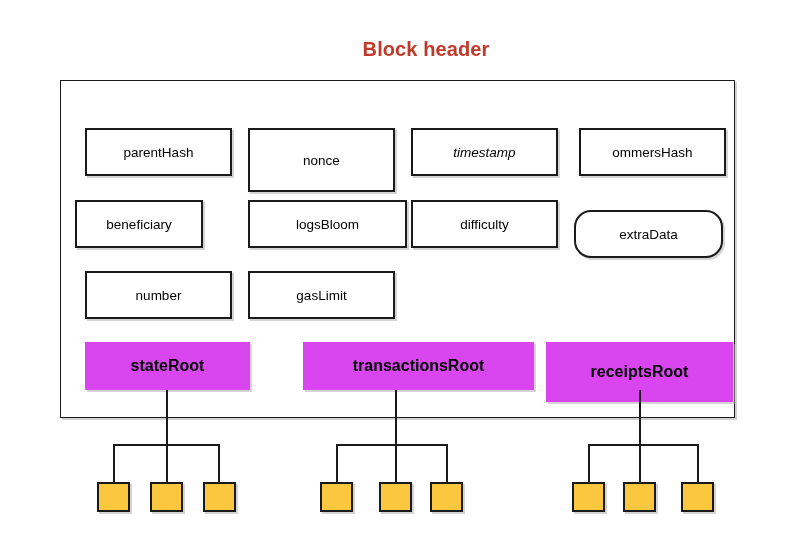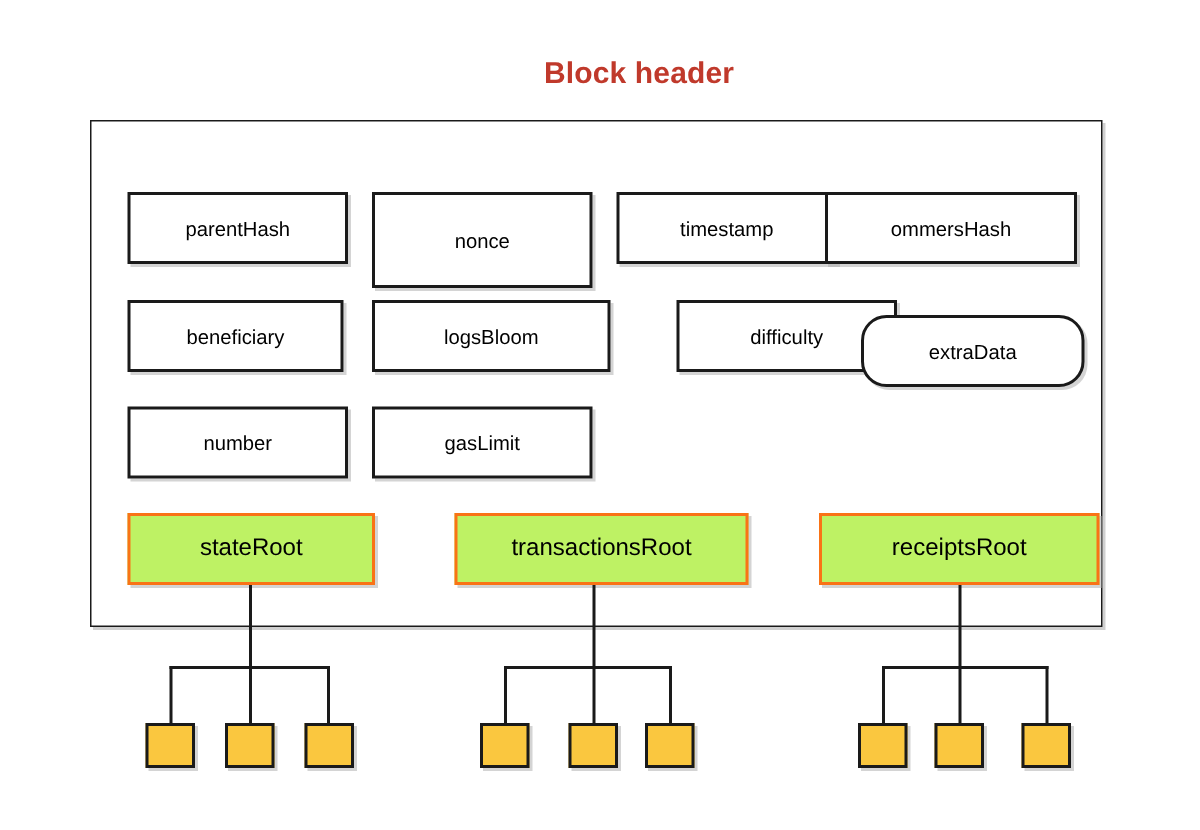--- a/index.html
+++ b/index.html
@@ -64,27 +64,27 @@
     font-weight: normal;
     color: #000000;
     white-space: nowrap;
     box-shadow: 2px 2px 0 rgba(170,170,170,0.5);
   }
 
   
   .root-box {
     position: absolute;
     box-sizing: border-box;
-    background: #bef264;
-    border: 2px solid #f97316;
+    background: #d946ef;
+    border: 2px solid #d946ef;
     display: flex;
     align-items: center;
     justify-content: center;
     font-size: 16px;
-    font-weight: normal;
+    font-weight: bold;
     color: #000000;
     white-space: nowrap;
     box-shadow: 2px 2px 0 rgba(170,170,170,0.5);
   }
 
   
   .leaf-box {
     position: absolute;
     box-sizing: border-box;
     width: 33px;
@@ -110,34 +110,34 @@
 <body>
 
 <div id="canvas">
 
   <div class="diagram-title">Block header</div>
 
   <div class="header-container"></div>
 
   <div class="field-box" style="left:85px; top:128px; width:147px; height:48px;">parentHash</div>
   <div class="field-box" style="left:248px; top:128px; width:147px; height:64px;">nonce</div>
-  <div class="field-box" style="left:411px; top:128px; width:147px; height:48px;">timestamp</div>
-  <div class="field-box" style="left:550px; top:128px; width:168px; height:48px;">ommersHash</div>
+  <div class="field-box" style="left:411px; top:128px; width:147px; height:48px;font-style:italic;">timestamp</div>
+  <div class="field-box" style="left:579px; top:128px; width:147px; height:48px;">ommersHash</div>
 
-  <div class="field-box" style="left:85px; top:200px; width:144px; height:48px;">beneficiary</div>
+  <div class="field-box" style="left:75px; top:200px; width:128px; height:48px;">beneficiary</div>
   <div class="field-box" style="left:248px; top:200px; width:159px; height:48px;">logsBloom</div>
-  <div class="field-box" style="left:411px; top:200px; width:147px; height:48px;margin-left:40px;">difficulty</div>
+  <div class="field-box" style="left:411px; top:200px; width:147px; height:48px;">difficulty</div>
   <div class="field-box" style="left:574px; top:210px; width:149px; height:48px;border-radius:17px;">extraData</div>
 
   <div class="field-box" style="left:248px; top:271px; width:147px; height:48px;">gasLimit</div>
   <div class="field-box" style="left:85px; top:271px; width:147px; height:48px;">number</div>
 
   <div class="root-box" style="left:85px; top:342px; width:165px; height:48px;">stateRoot</div>
-  <div class="root-box" style="left:303px; top:342px; width:196px; height:48px;text-align:center;">transactionsRoot</div>
-  <div class="root-box" style="left:546px; top:342px; width:187px; height:48px;">receiptsRoot</div>
+  <div class="root-box" style="left:303px; top:342px; width:231px; height:48px;text-align:center;">transactionsRoot</div>
+  <div class="root-box" style="left:546px; top:342px; width:187px; height:60px;">receiptsRoot</div>
 
   <div class="conn-v" style="left:166px; top:390px; height:55px;"></div>
   <div class="conn-h" style="left:113px; top:444px; width:106px;"></div>
   <div class="conn-v" style="left:113px; top:444px; height:39px;"></div>
   <div class="conn-v" style="left:166px; top:444px; height:39px;"></div>
   <div class="conn-v" style="left:218px; top:444px; height:39px;"></div>
   <div class="leaf-box" style="left:97px; top:482px;"></div>
   <div class="leaf-box" style="left:150px; top:482px;"></div>
   <div class="leaf-box" style="left:203px; top:482px;"></div>
 

